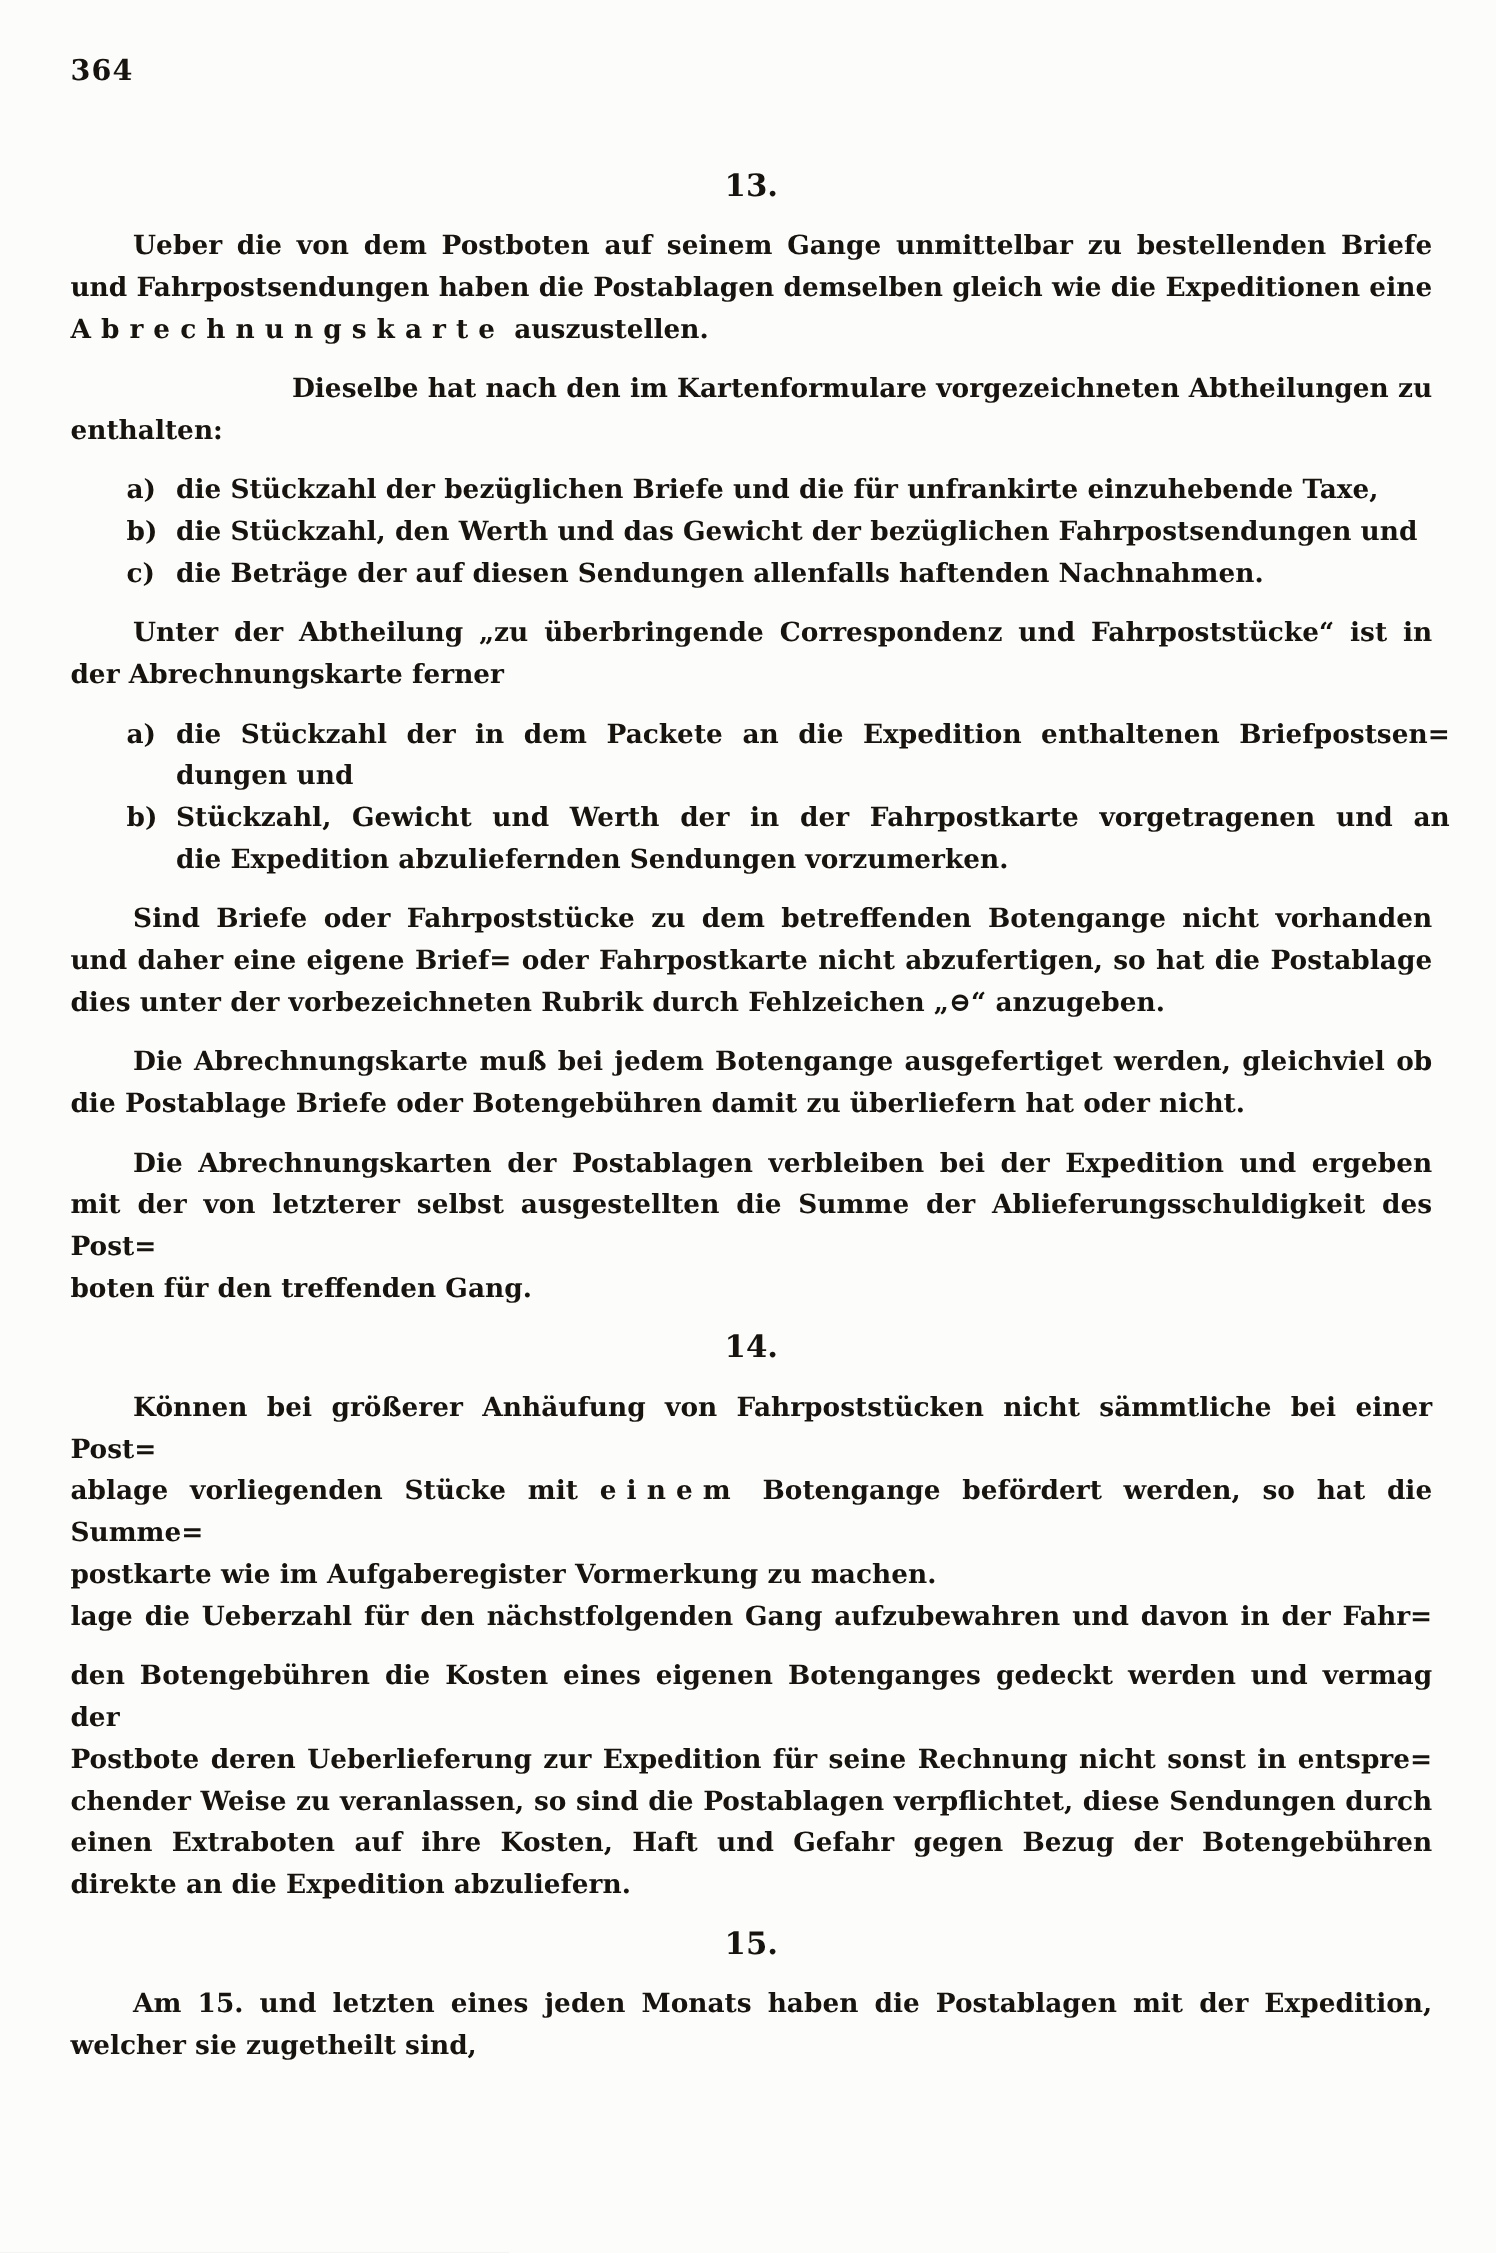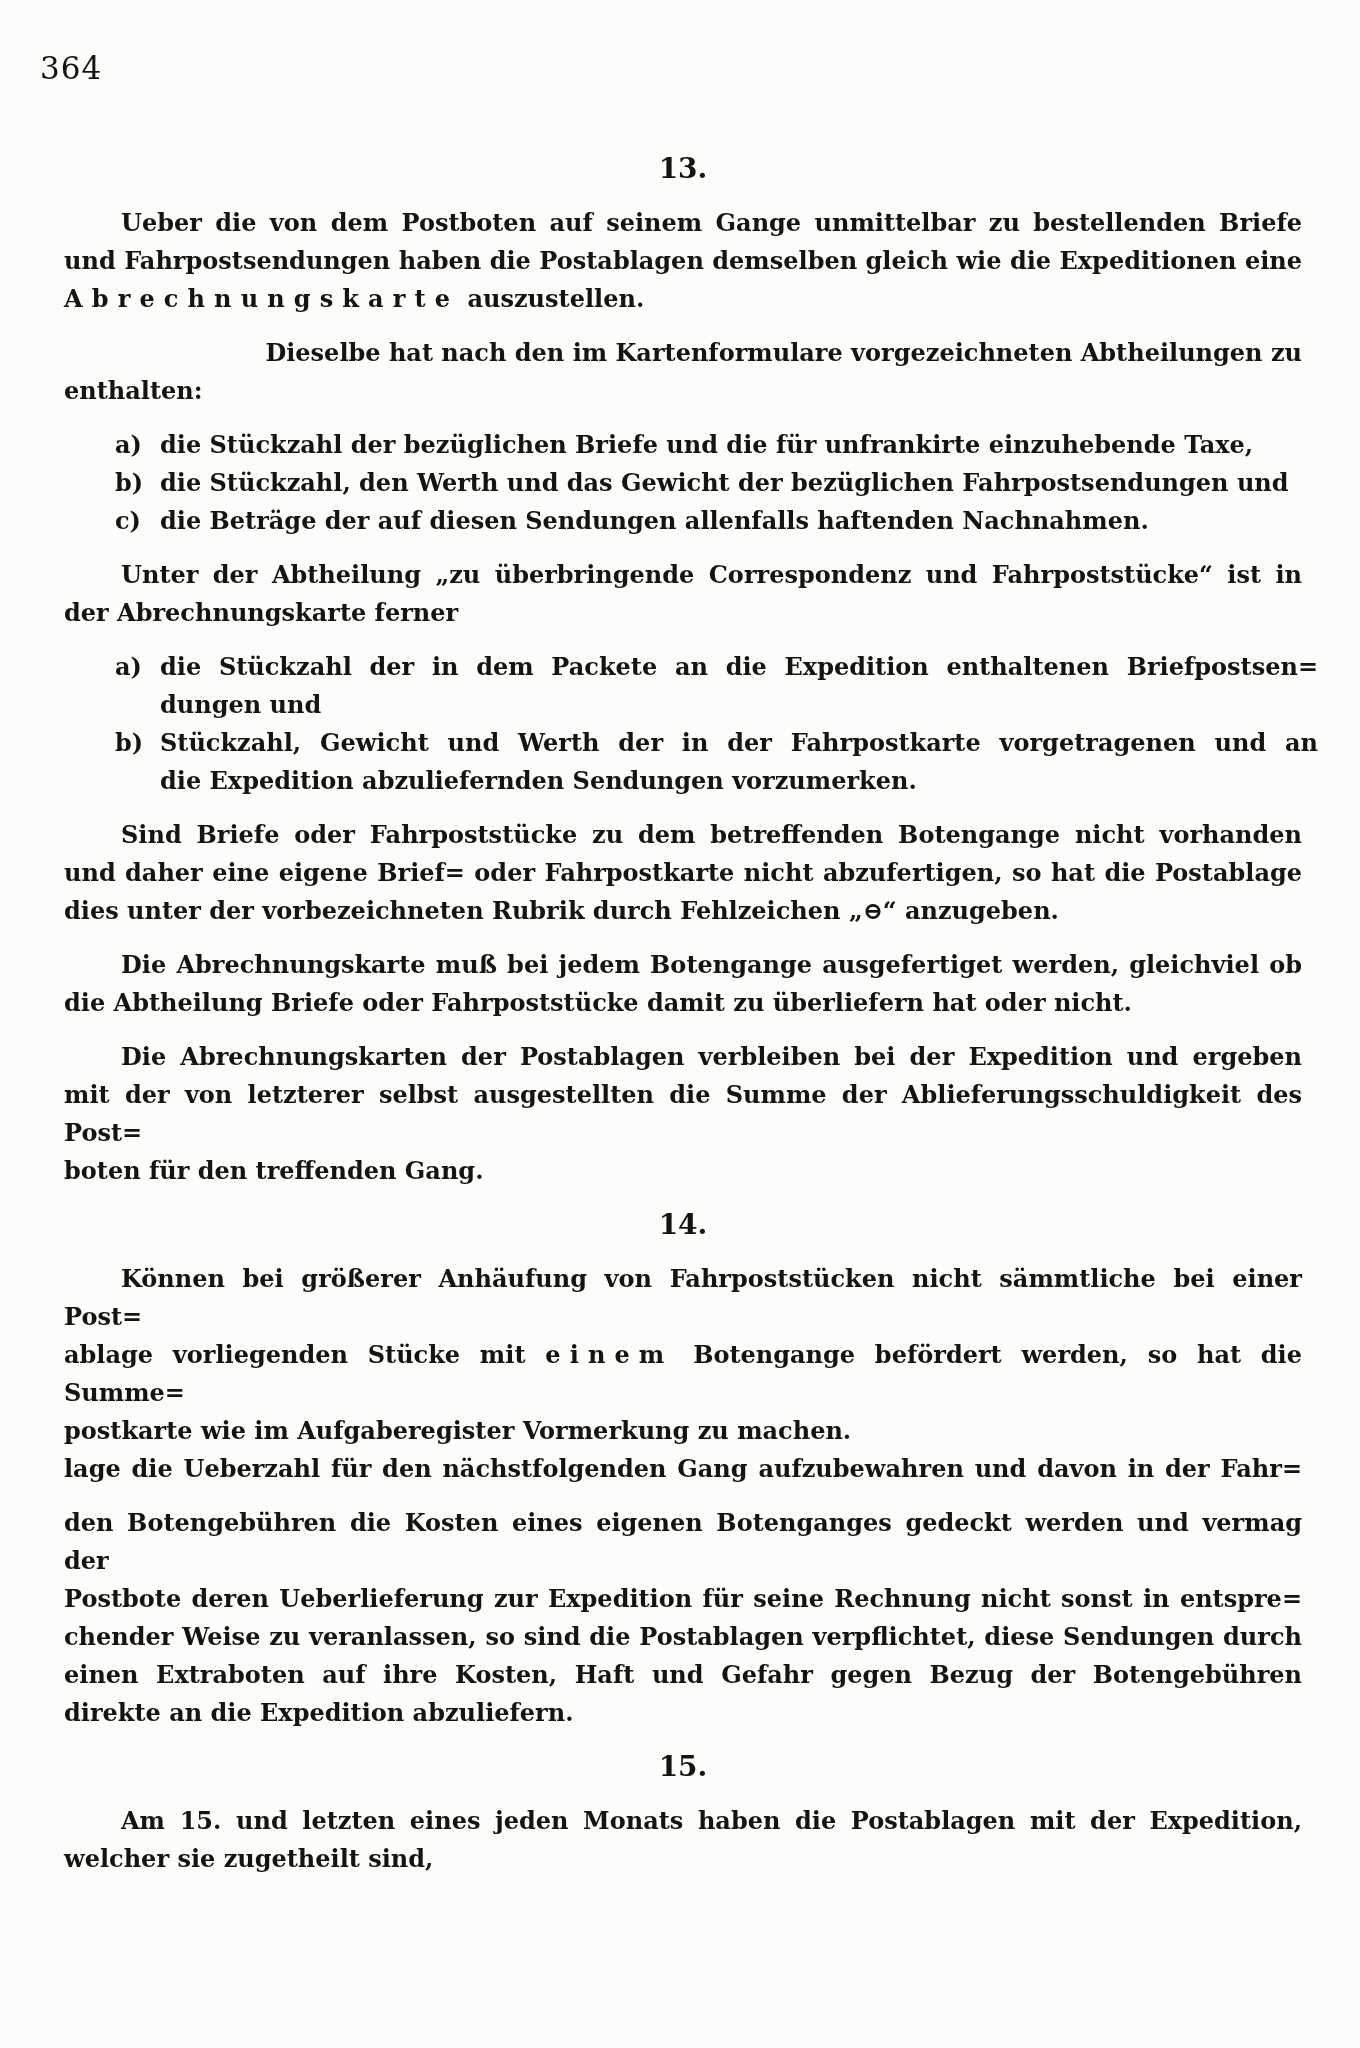--- a/index.html
+++ b/index.html
@@ -13,24 +13,24 @@
     height: 2048px;
     background: #fcfcfa;
     color: #17130e;
     font-family: "DejaVu Serif", "Liberation Serif", serif;
     font-weight: 700;
     overflow: hidden;
     box-sizing: border-box;
   }
   .page-number {
     position: absolute;
-    left: 40px;
+    left: 64px;
     top: 50px;
-    font-size: 31px;
-    font-weight: 400;
+    font-size: 26px;
+    font-weight: 700;
     letter-spacing: 1px;
   }
   .content {
     position: absolute;
     left: 48px;
     top: 146px;
     width: 1270px;
     font-size: 24px;
     line-height: 38px;
   }
@@ -108,21 +108,21 @@
           <div class="line just"><span class="seg">Stückzahl, Gewicht und Werth der in der Fahrpostkarte vorgetragenen und an</span></div>
           <div class="line last"><span class="seg">die Expedition abzuliefernden Sendungen vorzumerken.</span></div>
         </div>
         <div class="para">
           <div class="line just first-indent"><span class="seg">Sind Briefe oder Fahrpoststücke zu dem betreffenden Botengange nicht vorhanden</span></div>
           <div class="line just"><span class="seg">und daher eine eigene Brief= oder Fahrpostkarte nicht abzufertigen, so hat die Postablage</span></div>
           <div class="line last"><span class="seg">dies unter der vorbezeichneten Rubrik durch Fehlzeichen „⊖“ anzugeben.</span></div>
         </div>
         <div class="para">
           <div class="line just first-indent"><span class="seg">Die Abrechnungskarte muß bei jedem Botengange ausgefertiget werden, gleichviel ob</span></div>
-          <div class="line last"><span class="seg">die Abtheilung Briefe oder Fahrpoststücke damit zu überliefern hat oder nicht.</span></div>
+          <div class="line last"><span class="seg">die Postablage Briefe oder Botengebühren damit zu überliefern hat oder nicht.</span></div>
         </div>
         <div class="para">
           <div class="line just first-indent"><span class="seg">Die Abrechnungskarten der Postablagen verbleiben bei der Expedition und ergeben</span></div>
           <div class="line just"><span class="seg">mit der von letzterer selbst ausgestellten die Summe der Ablieferungsschuldigkeit des Post=</span></div>
           <div class="line last"><span class="seg">boten für den treffenden Gang.</span></div>
         </div>
       </div>
       <div>
         <div class="section-heading">14.</div>
         <div class="para">

